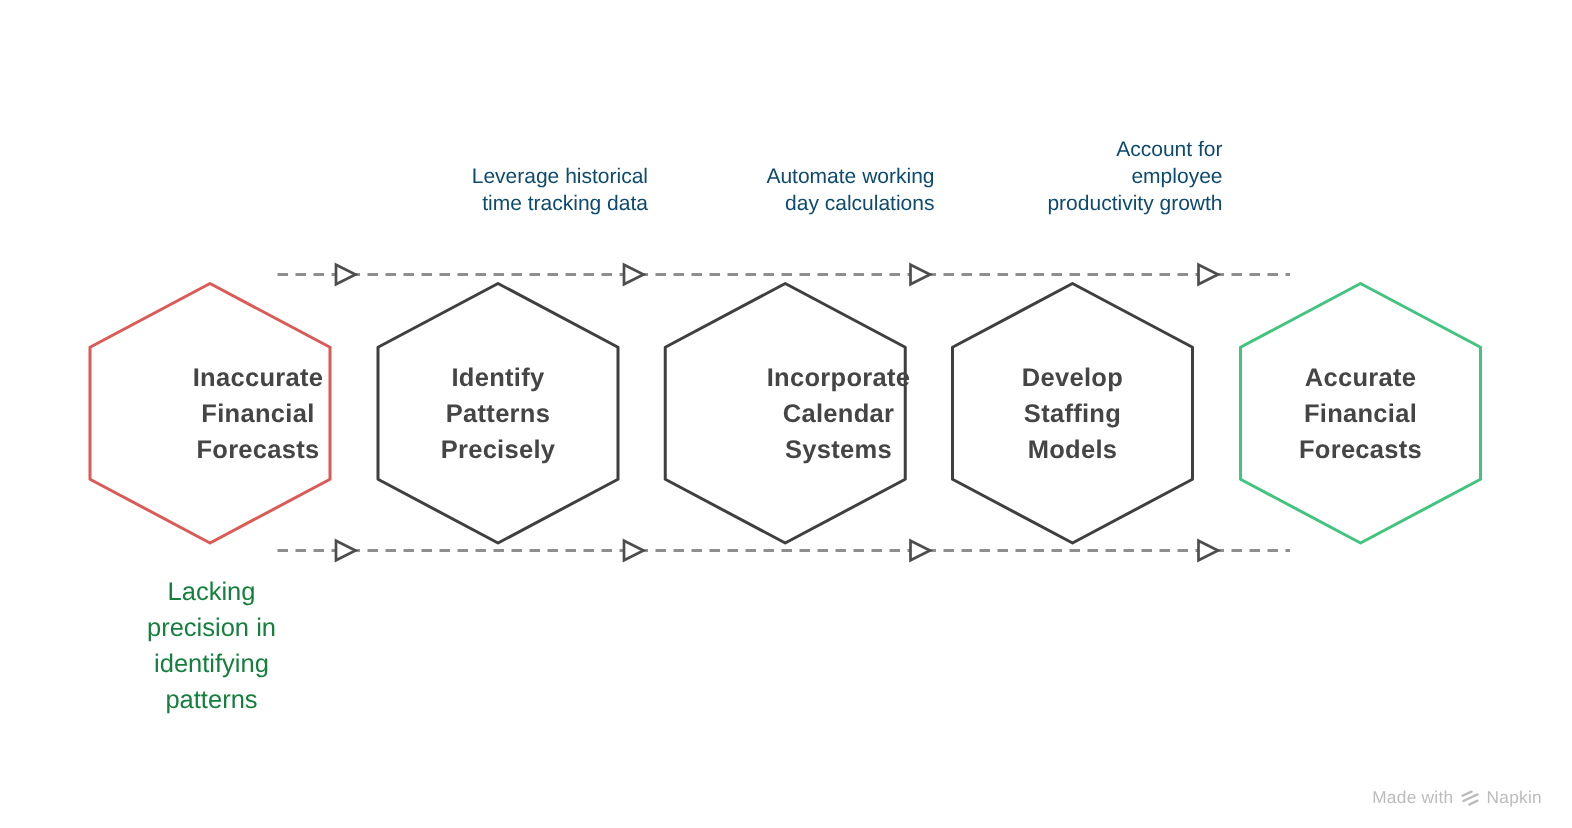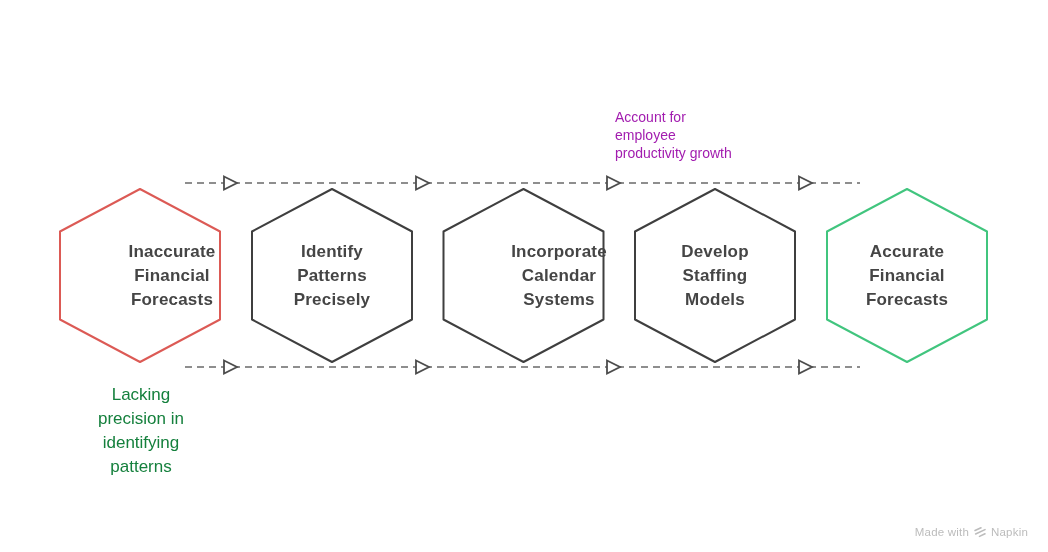--- a/index.html
+++ b/index.html
@@ -28,26 +28,26 @@
     white-space: pre-line;
     letter-spacing: 0.2px;
   }
   .hl-0 { left: 60px; margin-left: 32px; }
   .hl-1 { left: 252px; }
   .hl-2 { left: 443px; margin-left: 36px; }
   .hl-3 { left: 635px; }
   .hl-4 { left: 827px; }
   .step-label {
     position: absolute;
-    bottom: 390px;
+    bottom: 408px;
     width: 200px;
-    text-align: left;
+    text-align: right;
     font-size: 14px;
     line-height: 18px;
-    color: #a21caf;
+    color: #0c4a6e;
     white-space: pre-line;
   }
   .sl-0 { left: 232px; }
   .sl-1 { left: 423px; }
   .sl-2 { left: 615px; }
   .caption {
     position: absolute;
     top: 383px;
     width: 180px;
     text-align: center;
@@ -92,20 +92,24 @@
     <polygon points="607,360.5 620,367 607,373.5" fill="#ffffff" stroke-width="1.8" stroke="#4D4D4D"></polygon>
     <polygon points="799,360.5 812,367 799,373.5" fill="#ffffff" stroke-width="1.8" stroke="#4D4D4D"></polygon>
 
     <polygon points="140,189 220,231.5 220,319.5 140,362 60,319.5 60,231.5" fill="#ffffff" stroke-width="2" stroke-linejoin="round" stroke="#DC5A55"></polygon>
     <polygon points="332,189 412,231.5 412,319.5 332,362 252,319.5 252,231.5" fill="#ffffff" stroke-width="2" stroke-linejoin="round" stroke="#3F3F3F"></polygon>
     <polygon points="523.5,189 603.5,231.5 603.5,319.5 523.5,362 443.5,319.5 443.5,231.5" fill="#ffffff" stroke-width="2" stroke-linejoin="round" stroke="#3F3F3F"></polygon>
     <polygon points="715,189 795,231.5 795,319.5 715,362 635,319.5 635,231.5" fill="#ffffff" stroke-width="2" stroke-linejoin="round" stroke="#3F3F3F"></polygon>
     <polygon points="907,189 987,231.5 987,319.5 907,362 827,319.5 827,231.5" fill="#ffffff" stroke-width="2" stroke-linejoin="round" stroke="#41C57E"></polygon>
   </svg>
 
+  <div class="step-label sl-0">Leverage historical
+time tracking data</div>
+  <div class="step-label sl-1">Automate working
+day calculations</div>
   <div class="step-label sl-2">Account for
 employee
 productivity growth</div>
 
   <div class="hex-label hl-0">Inaccurate
 Financial
 Forecasts</div>
   <div class="hex-label hl-1">Identify
 Patterns
 Precisely</div>

